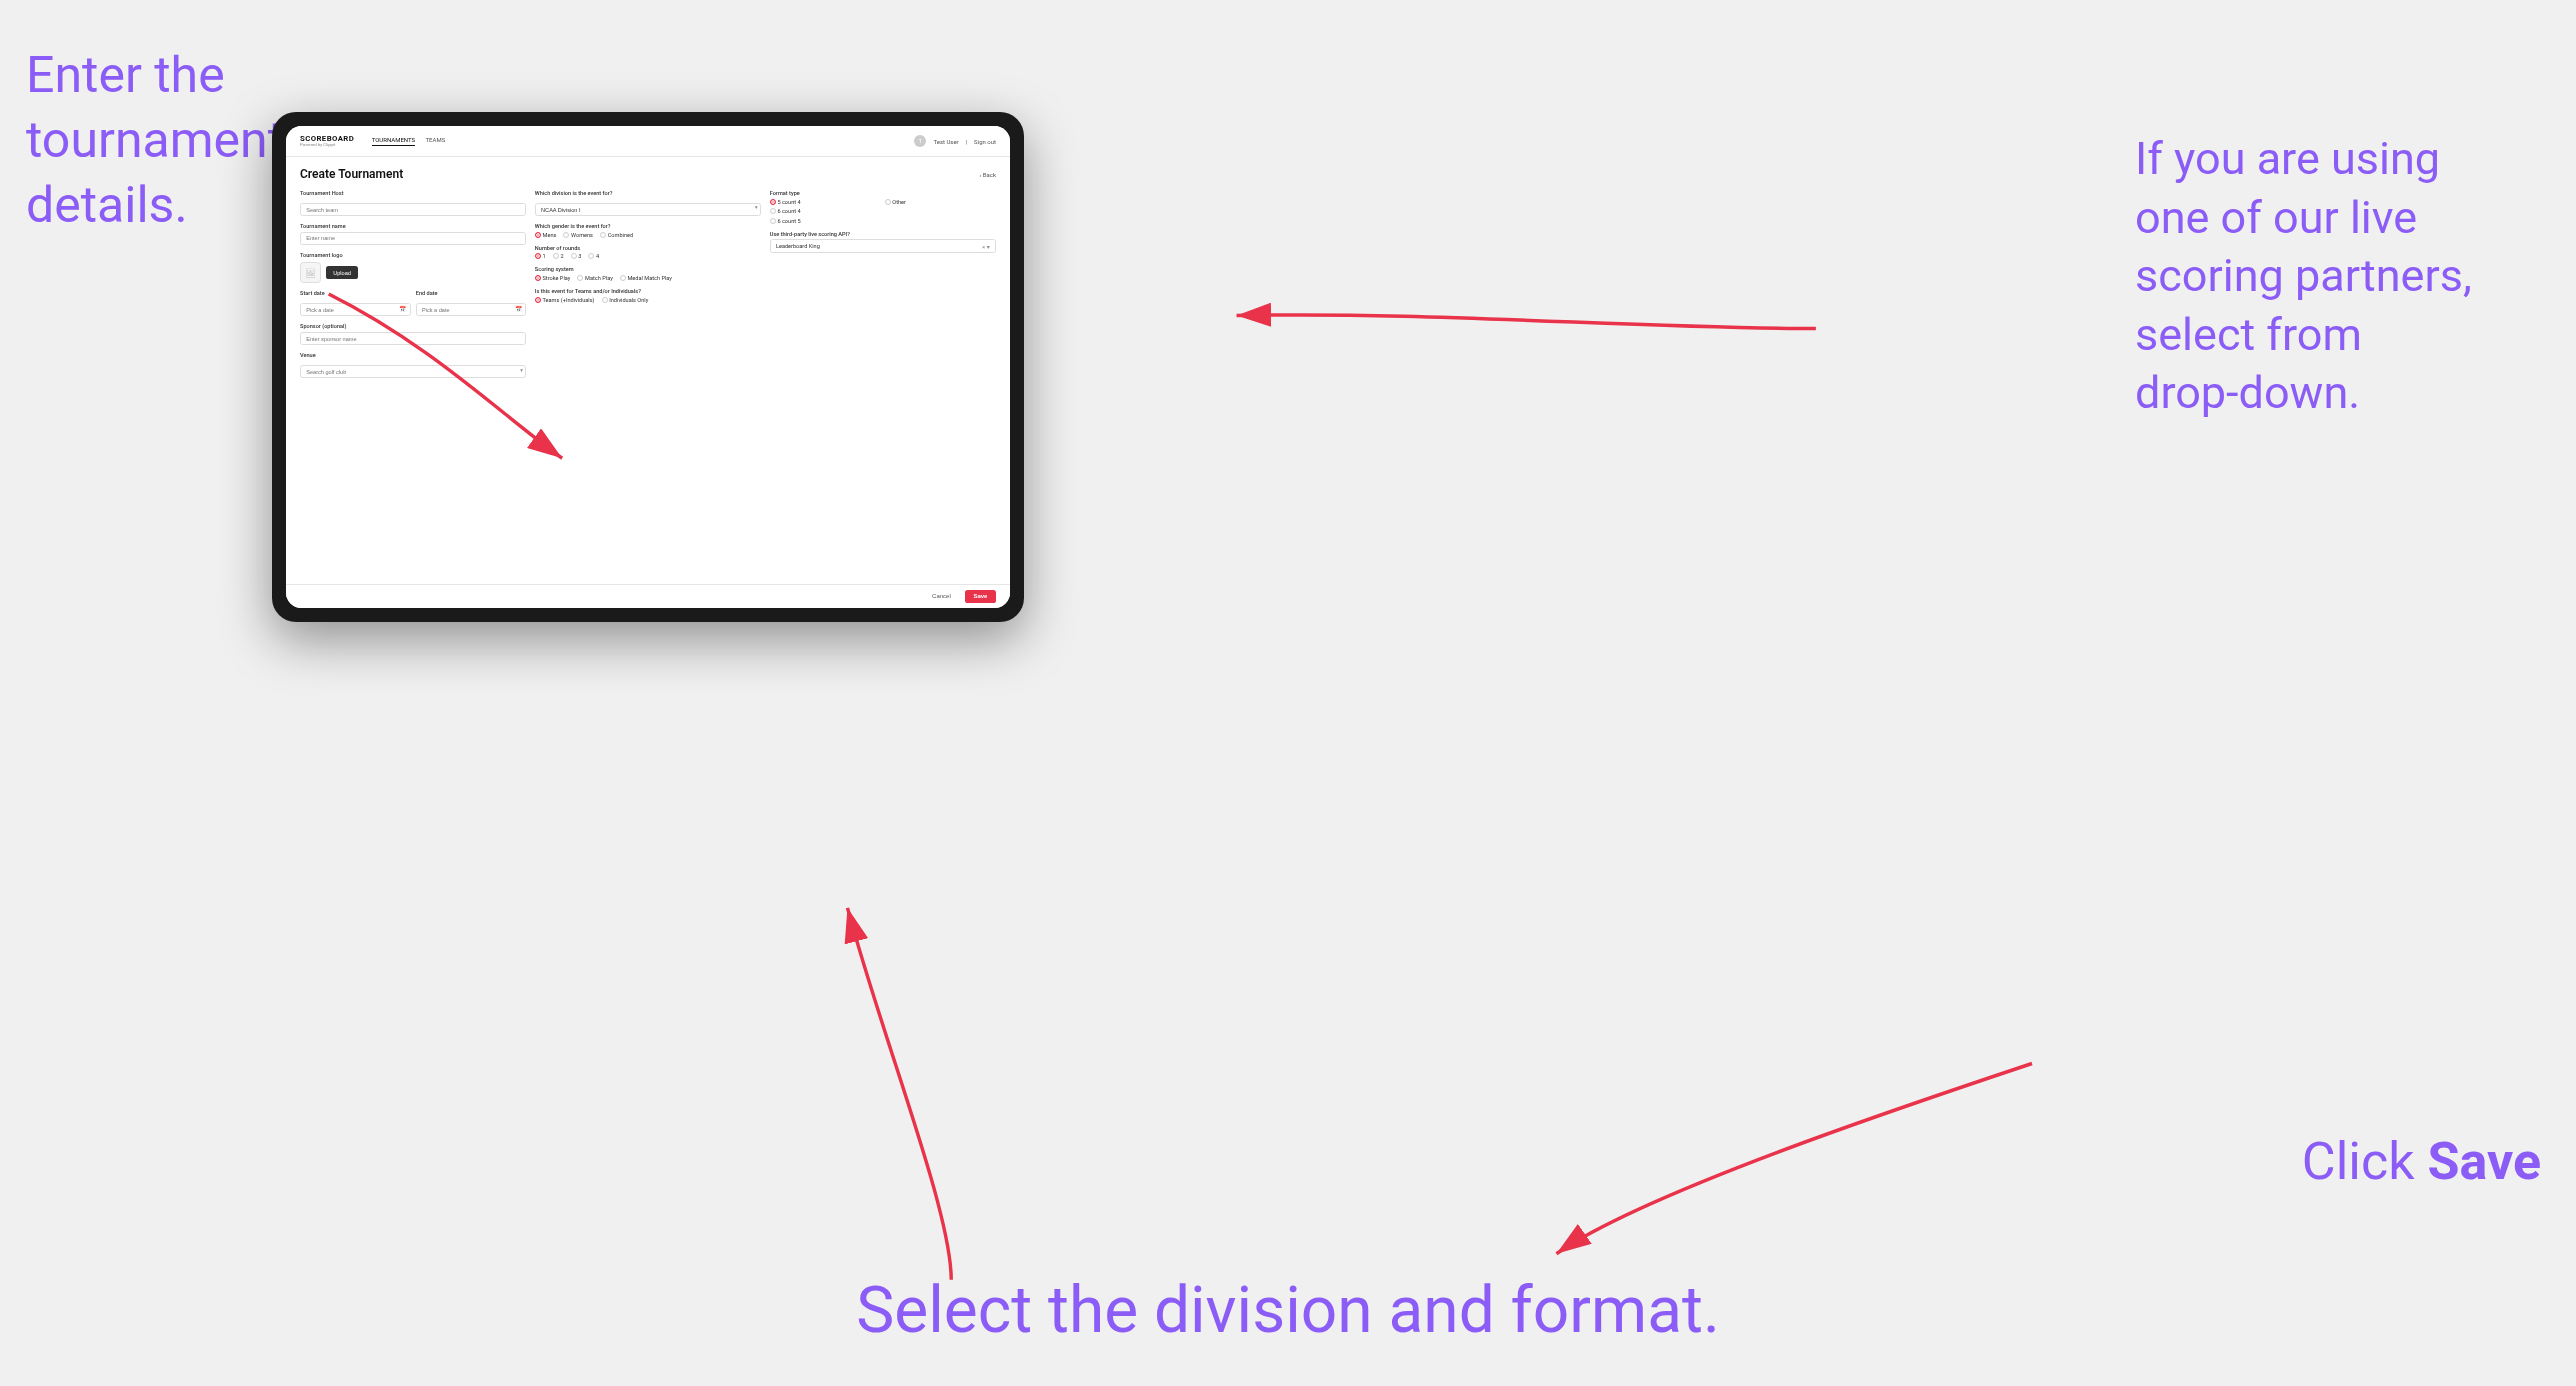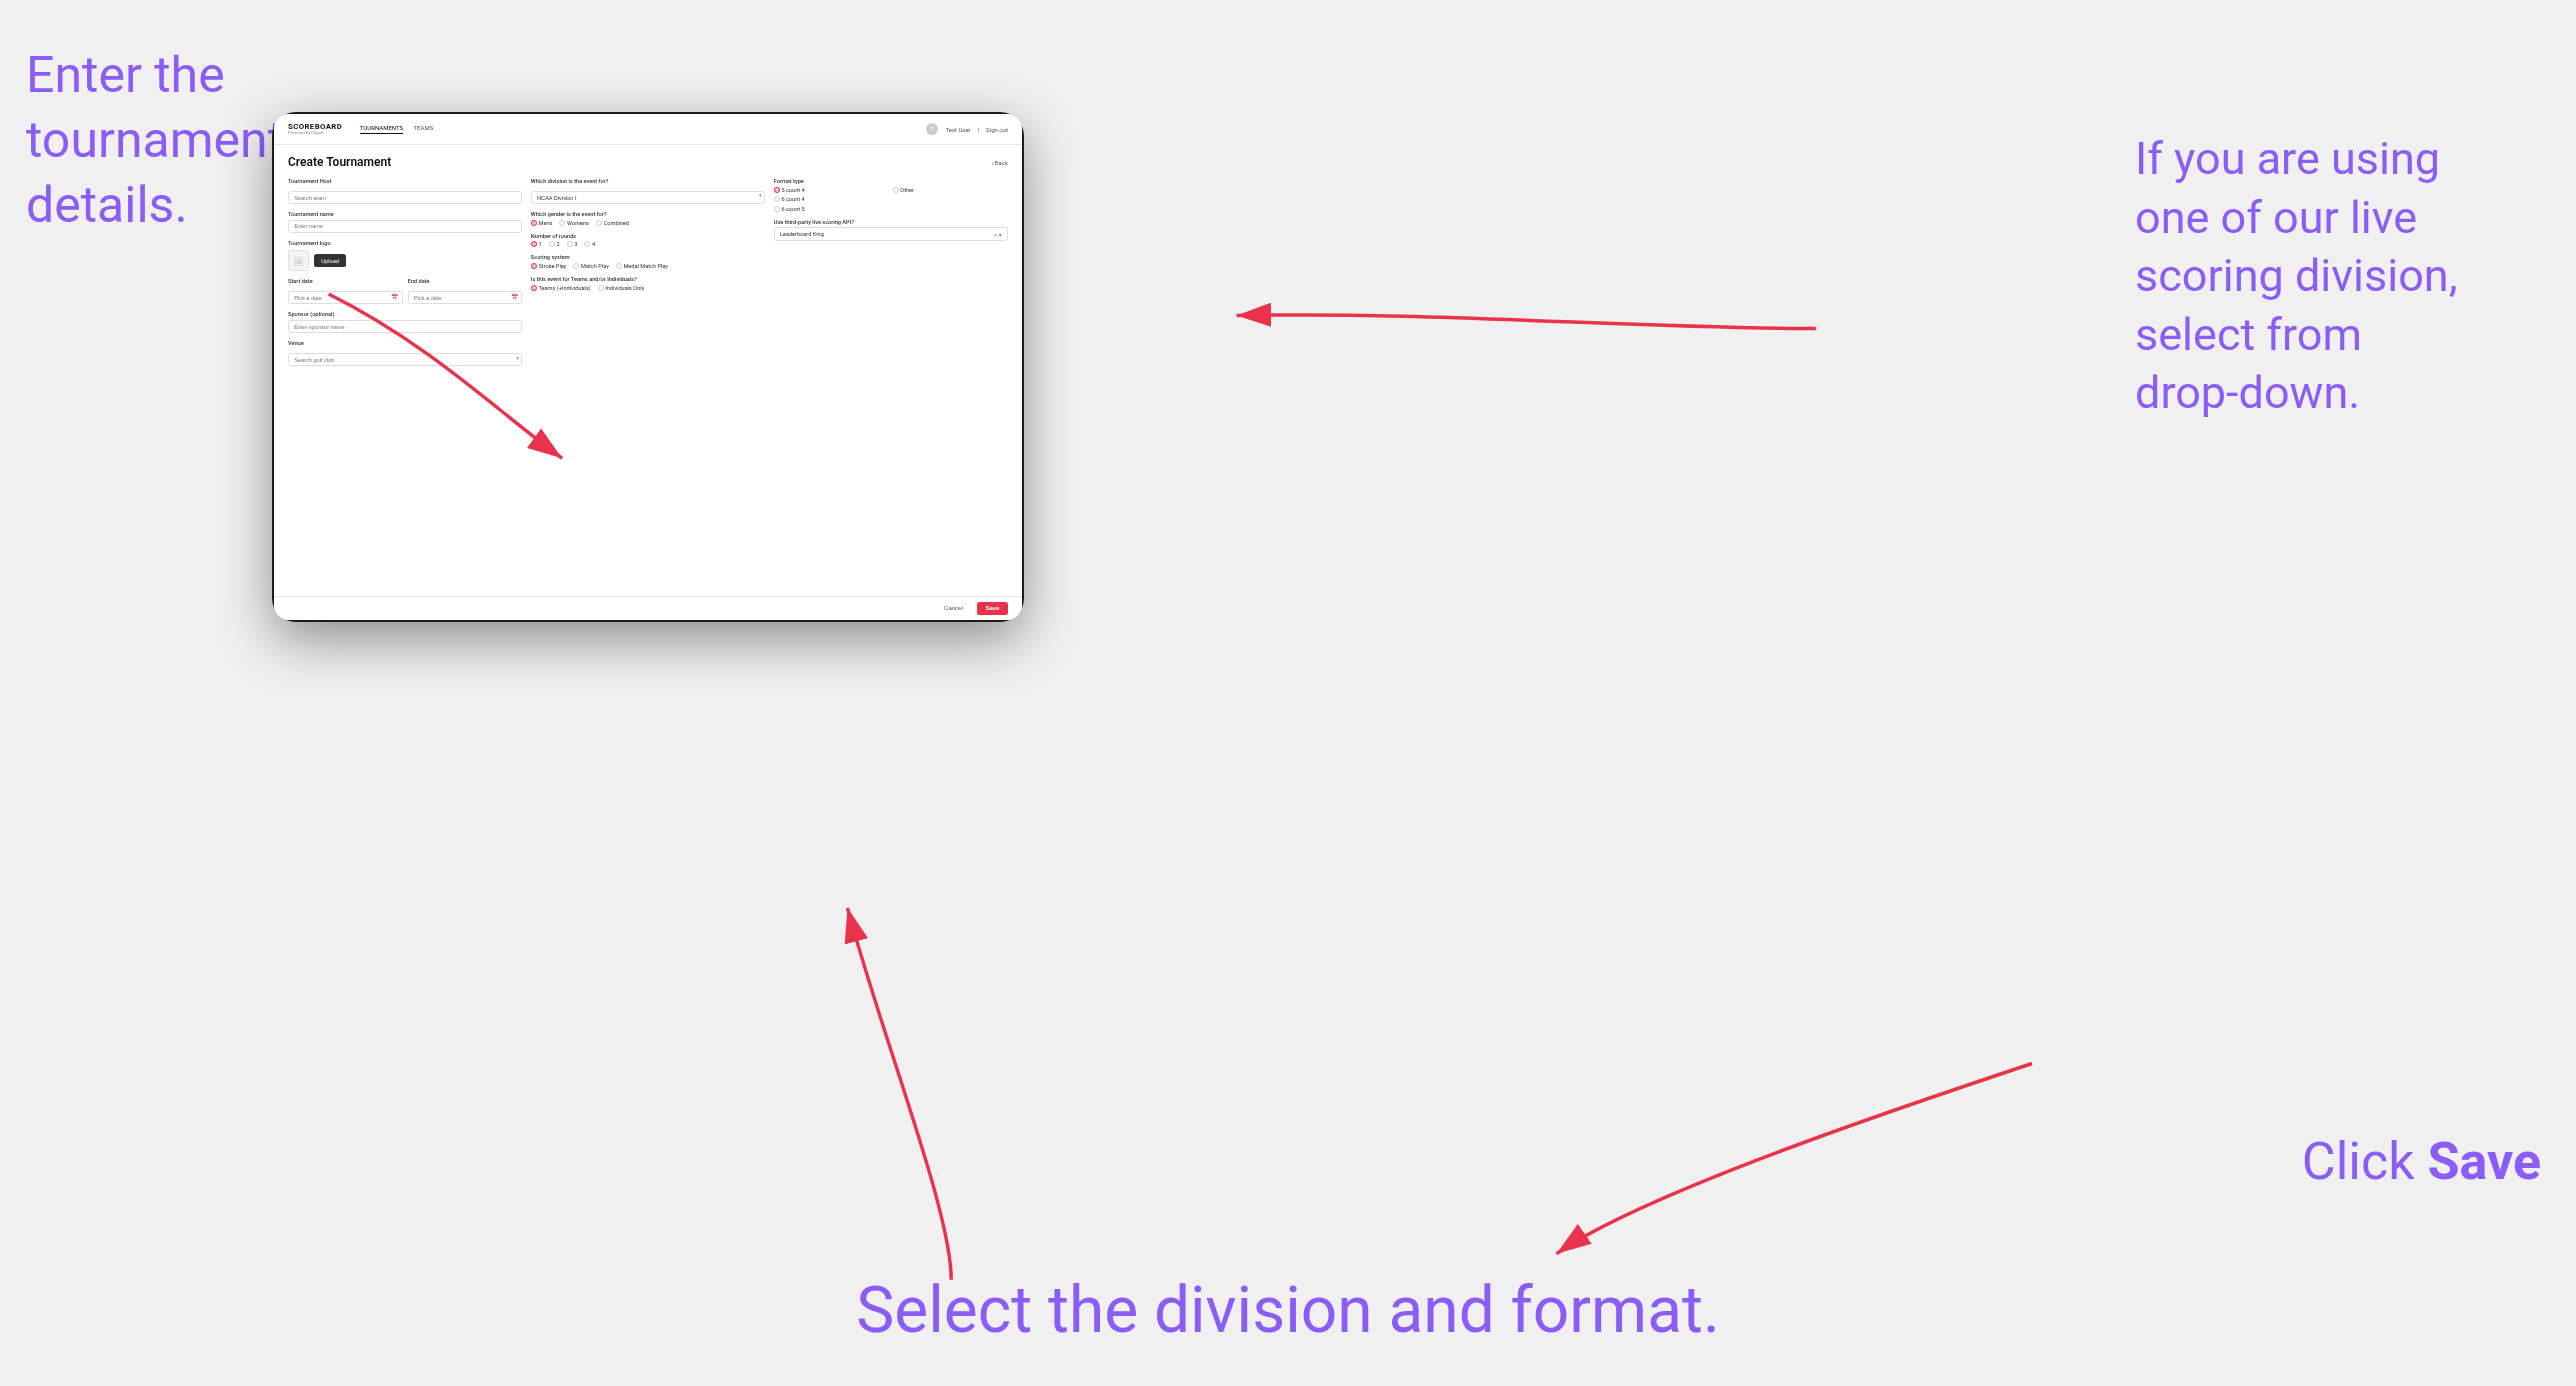--- a/index.html
+++ b/index.html
@@ -42,21 +42,21 @@
 
     
     .tablet-frame {
       position: absolute;
       left: 272px;
       top: 112px;
       width: 752px;
       height: 502px;
       background: #1a1a1a;
       border-radius: 24px;
-      padding: 2px;
+      padding: 14px;
       box-shadow: 0 17.3px 52px rgba(0,0,0,0.4);
     }
     .tablet-screen {
       width: 100%;
       height: 100%;
       background: #fff;
       border-radius: 15.6px;
       overflow: hidden;
       display: flex;
       flex-direction: column;
@@ -327,21 +327,21 @@
   </style>
 </head>
 <body>
 
 <div class="annotation annotation-top-left" style="white-space: pre-line;">Enter the
 tournament
 details.</div>
 
 <div class="annotation annotation-top-right" style="white-space: pre-line;">If you are using
 one of our live
-scoring division,
+scoring partners,
 select from
 drop-down.</div>
 
 <div class="annotation" style="bottom: 190px; right: 35px; font-size: 52px;">
   <span>Click </span><strong>Save</strong>
 </div>
 
 <div class="annotation annotation-bottom-center">Select the division and format.</div>
 
 <div class="tablet-frame" style="left: 272px; top: 112px; width: 752px; height: 510px;">

